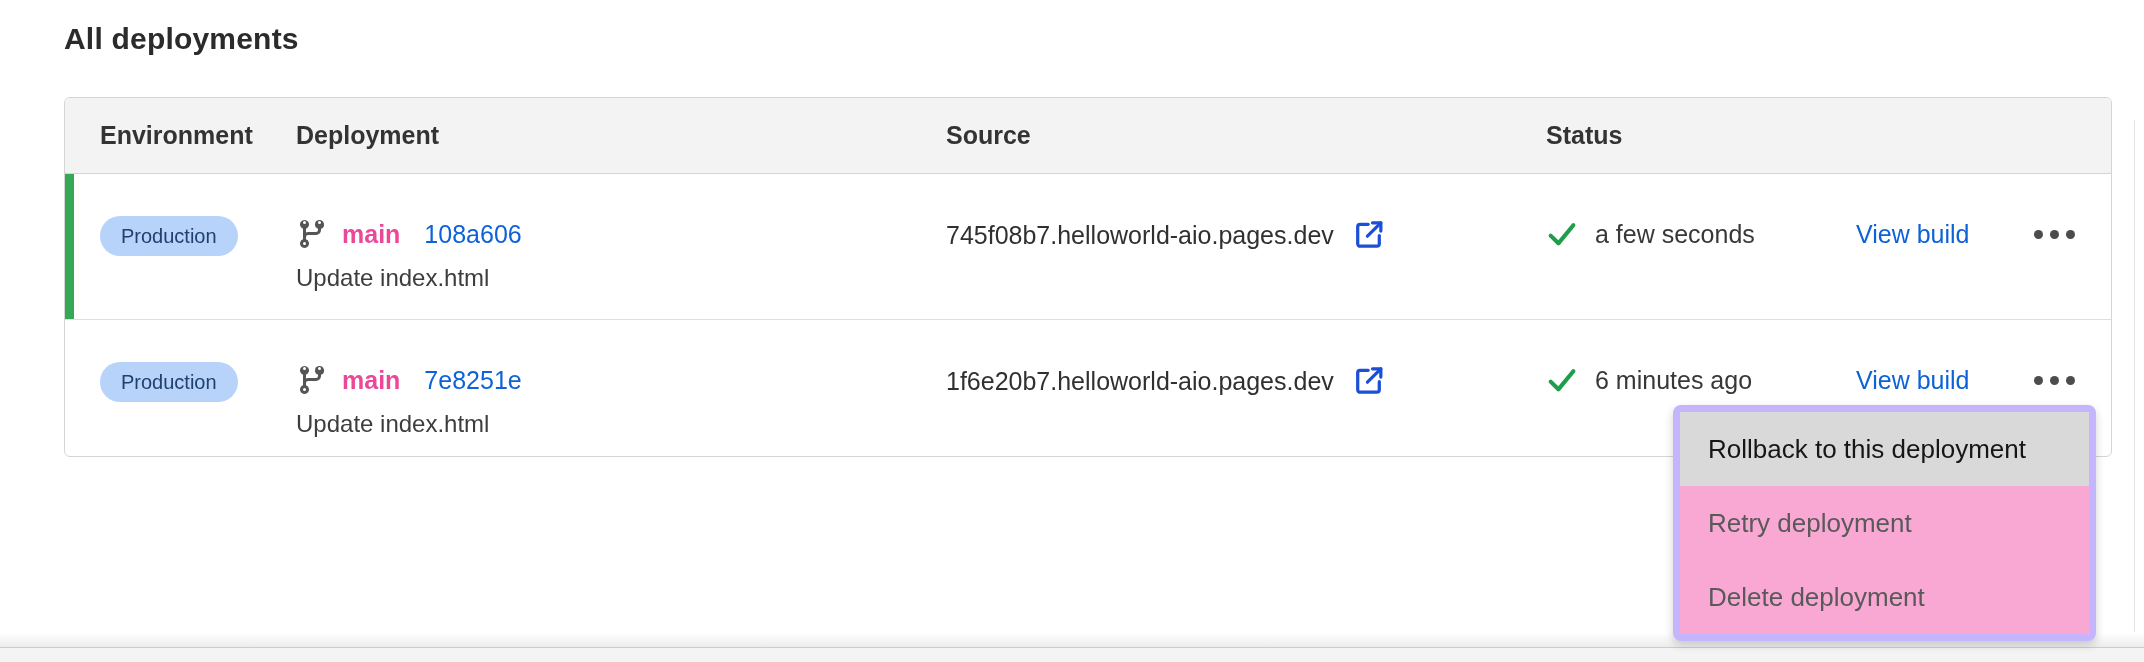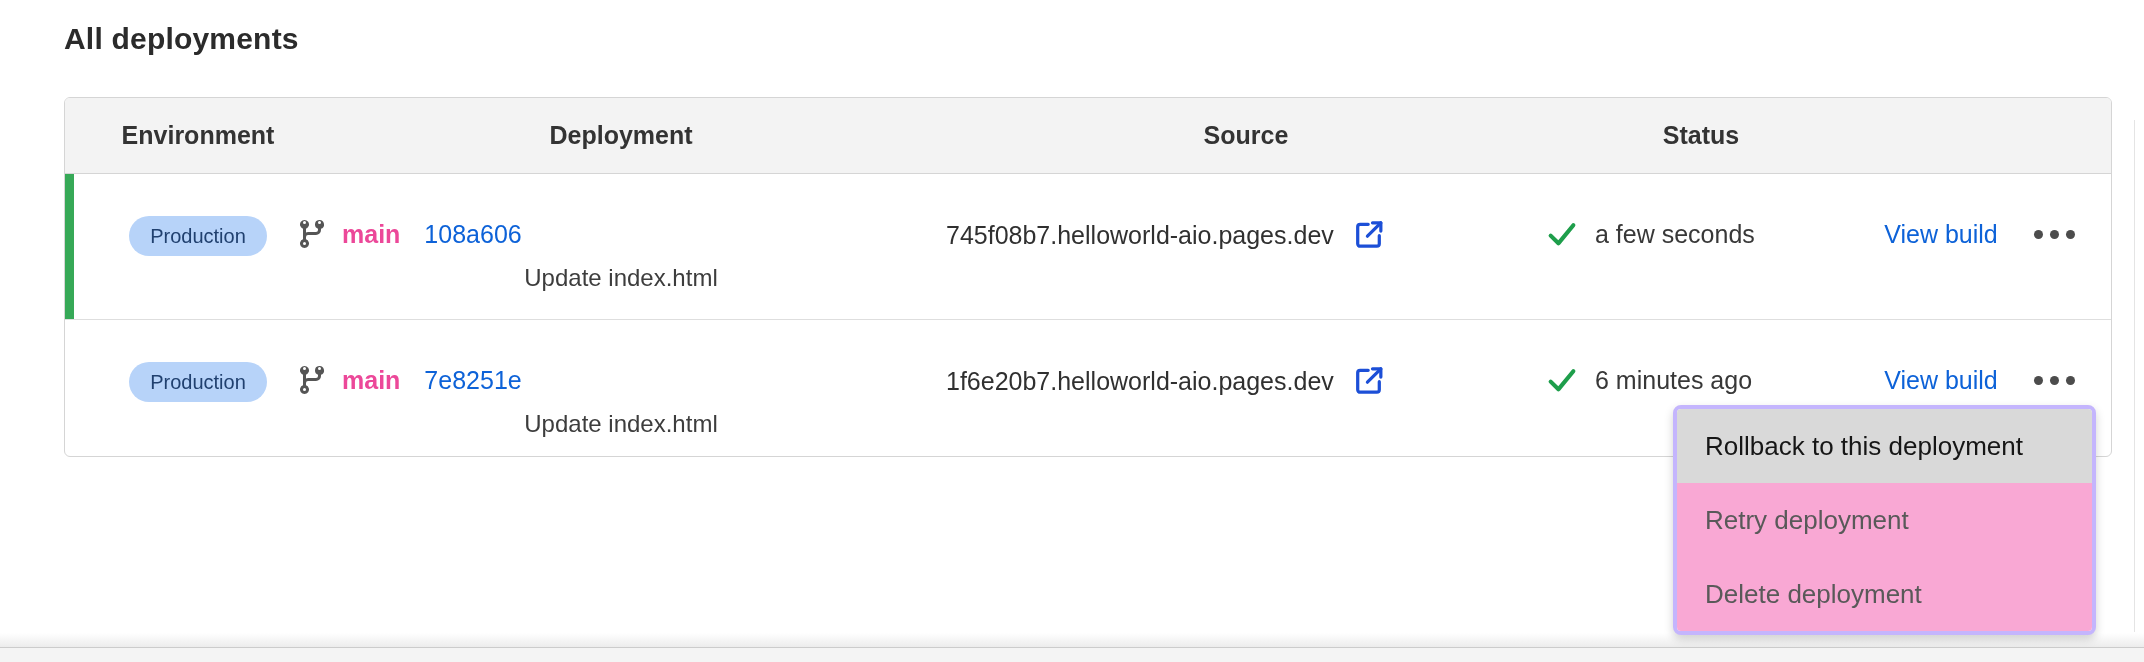--- a/index.html
+++ b/index.html
@@ -7,21 +7,21 @@
   .page {
     position:relative; width:2144px; height:662px; overflow:hidden;
     background:#ffffff; font-family:"Liberation Sans", sans-serif; color:#2f2f2f;
   }
   .page-title {
     position:absolute; left:64px; top:20px;
     font-size:30px; line-height:38px; font-weight:600; color:#2b2b2b; letter-spacing:0.2px;
   }
   .table {
     position:absolute; left:64px; top:97px; width:2048px;
-    border:1px solid #d5d5d5; border-radius:6px; background:#fff; overflow:hidden;text-align:center;
+    border:1px solid #d5d5d5; border-radius:6px; background:#fff; overflow:hidden;
   }
   .grid {
     display:grid;
     grid-template-columns:231px 650px 600px 310px 170px 1fr;
   }
   .thead {
     height:76px; align-items:center;
     background:#f3f3f3; border-bottom:1px solid #d5d5d5;
     font-size:25px; font-weight:700; color:#333;
   }
@@ -55,21 +55,21 @@
   .view-build { color:var(--link-blue,#0d62d8); text-decoration:none; cursor:pointer; }
   .menu-cell { justify-self:stretch; display:flex; justify-content:flex-end; padding-right:34px; }
   .dots-btn {
     background:none; border:none; cursor:pointer;
     height:36px; display:flex; align-items:center; padding:0 2px;
   }
   .dots { display:flex; gap:7px; }
   .dot { width:9px; height:9px; border-radius:50%; background:#4c4c4c; }
   .context-menu {
     position:absolute; left:1673px; top:405px; width:423px; z-index:20;
-    background:#ffffff; border:4px solid #c4b5fd; border-radius:8px;
+    background:#ffffff; border:7px solid #c4b5fd; border-radius:8px;
     overflow:hidden; box-shadow:0 4px 10px rgba(0,0,0,0.18);
   }
   .menu-item {
     height:74px; display:flex; align-items:center; padding-left:28px;
     font-size:26px; color:#595959; cursor:pointer; background:#f9a8d4;
   }
   .menu-item.highlighted { background:var(--menu-highlight,#d9d9d9); color:#161616; }
   .bottom-fade {
     position:absolute; left:0; right:0; top:633px; height:14px;
     background:linear-gradient(#ffffff, #ececec);

